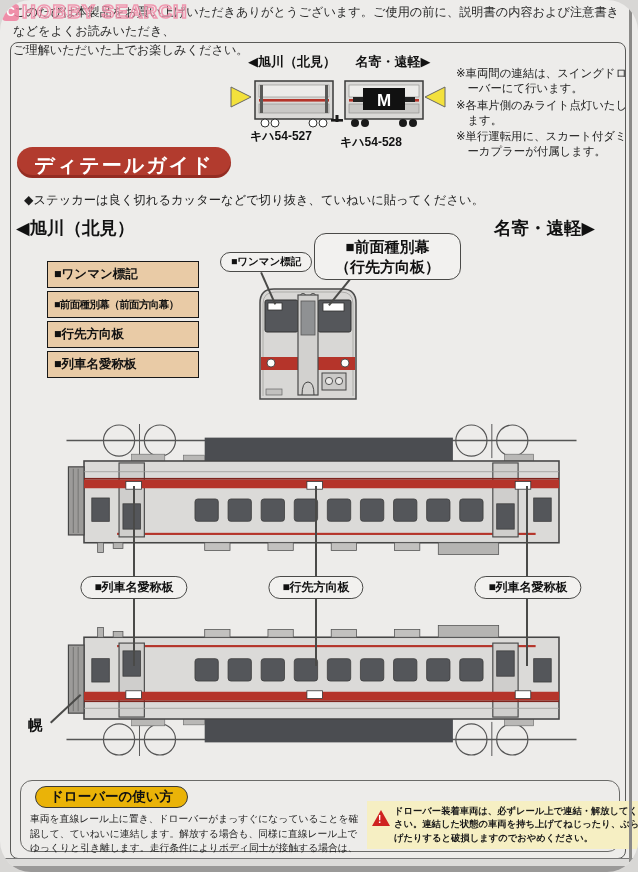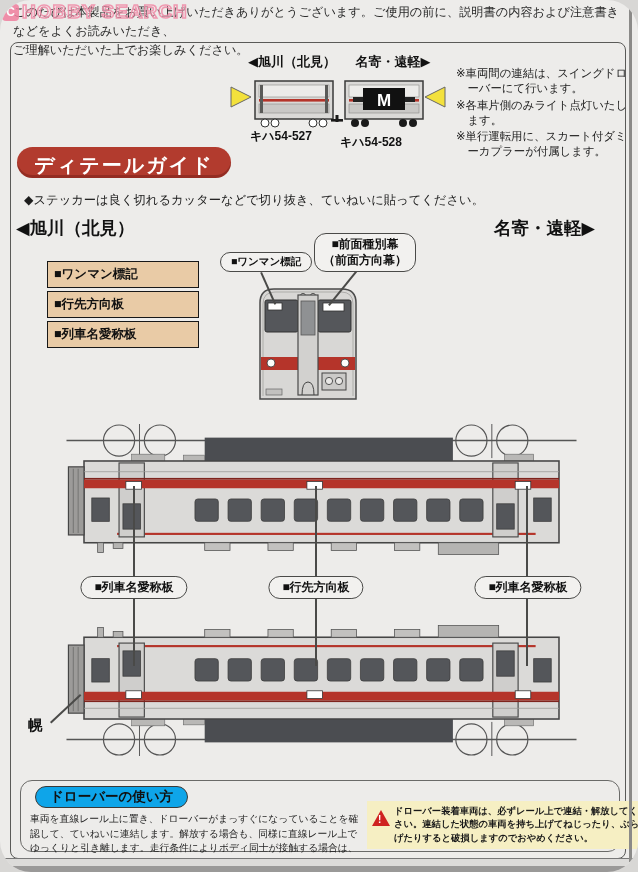--- a/index.html
+++ b/index.html
@@ -39,33 +39,33 @@
   
   .sticker-box{left:47px;top:261px;width:152px;display:flex;flex-direction:column;gap:3px;}
   .sticker-cell{background:#e9cba6;border:1.6px solid #181818;height:21px;line-height:21px;
     padding:2px 6px;font-size:12.5px;font-weight:bold;color:#111;white-space:nowrap;}
   .sticker-cell.small{font-size:10.5px;letter-spacing:-0.6px;}
 
   
   .bubble{background:#f2f1ef;border:1.4px solid #4a4a48;border-radius:12px;font-weight:bold;
     color:#111;text-align:center;z-index:6;}
   .bubble.oval{padding:2px 10px;font-size:10.5px;white-space:nowrap;}
-  .bubble.two-line{padding:3px 8px;font-size:12px;line-height:1.3;white-space:nowrap;}
+  .bubble.two-line{padding:3px 20px;font-size:15px;line-height:1.3;white-space:nowrap;}
   .bubble.stadium{padding:2px 13px;font-size:12px;white-space:nowrap;transform:translateX(-50%);}
 
   .leader{background:#4a4a48;z-index:5;}
   .leader.v{width:1.6px;}
   .leader.diag{height:1.6px;transform-origin:0 0;}
 
   .horo{left:28px;top:716px;font-size:14.5px;font-weight:bold;color:#111;}
 
   
   .drawbar-box{left:20px;top:780px;width:598px;height:70px;border:1.6px solid #6a6a68;border-radius:12px;}
   .drawbar-title{position:absolute;left:14px;top:5px;border:1.5px solid #3a3a38;border-radius:14px;
-    background:#0ea5e9;padding:1px 14px;font-size:13.5px;font-weight:bold;color:#111;white-space:nowrap;}
+    background:#eab308;padding:1px 14px;font-size:13.5px;font-weight:bold;color:#111;white-space:nowrap;}
   .drawbar-body{position:absolute;left:9px;top:31px;width:334px;font-size:9.8px;line-height:1.5;color:#1f1f1f;}
   .warning{position:absolute;left:346px;top:20px;width:256px;background:#f6efc3;
     padding:4px 5px 4px 27px;font-size:9.3px;font-weight:bold;line-height:1.45;color:#1a1a1a;}
   .warn-tri{position:absolute;left:5px;top:9px;width:0;height:0;border-left:9px solid transparent;
     border-right:9px solid transparent;border-bottom:16px solid #cf2320;}
   .warn-tri i{position:absolute;left:-3px;top:3px;font-style:normal;color:#fff;font-size:10px;font-weight:bold;}
 
   
   .bottom-strip{left:0;top:858px;width:638px;height:14px;background:#dcdbd9;border-top:1.2px solid #777;}
   .bottom-edge{left:0;top:866px;width:638px;height:6px;background:#9a9998;}
@@ -139,28 +139,29 @@
   </div>
 
   <div class="abs red-header detail-header">ディテールガイド</div>
   <div class="abs detail-note">◆ステッカーは良く切れるカッターなどで切り抜き、ていねいに貼ってください。</div>
 
   <div class="abs dir-big" style="left:16px;top:216px;">◀旭川（北見）</div>
   <div class="abs dir-big" style="left:494px;top:216px;">名寄・遠軽▶</div>
 
   <div class="abs sticker-box">
     <div class="sticker-cell">■ワンマン標記</div>
+    <div class="sticker-cell small">■前面種別幕（前面方向幕）</div>
     <div class="sticker-cell">■行先方向板</div>
     <div class="sticker-cell">■列車名愛称板</div>
   </div>
 
   <div class="abs bubble oval" style="left:220px;top:252px;">■ワンマン標記</div>
   <div class="abs bubble two-line" style="left:314px;top:233px;">
     <span>■前面種別幕</span><br>
-    <span>（前面方向幕）</span>
+    <span>（行先方向板）</span>
   </div>
   <div class="abs leader diag" style="left:262px;top:272px;width:35px;transform:rotate(66deg);"></div>
   <div class="abs leader diag" style="left:358px;top:271px;width:45px;transform:rotate(129deg);"></div>
 
   <svg class="abs" style="left:252px;top:283px;" width="112" height="118" viewBox="0 0 112 118">
     <path d="M8 116 L8 20 Q8 6 22 6 L90 6 Q104 6 104 20 L104 116 Z" fill="#d8d7d5" stroke="#4a4a4a" stroke-width="1.5"></path>
     <path d="M11 113 L11 21 Q11 9 23 9 L89 9 Q101 9 101 21 L101 113" fill="none" stroke="#a3a2a0" stroke-width="0.8"></path>
     <circle cx="51" cy="13" r="2.6" fill="#ecebe9" stroke="#444" stroke-width="0.9"></circle>
     <circle cx="61" cy="13" r="2.6" fill="#ecebe9" stroke="#444" stroke-width="0.9"></circle>
     <rect x="13" y="17" width="33" height="32" rx="2" fill="#55575b" stroke="#333" stroke-width="1"></rect>

